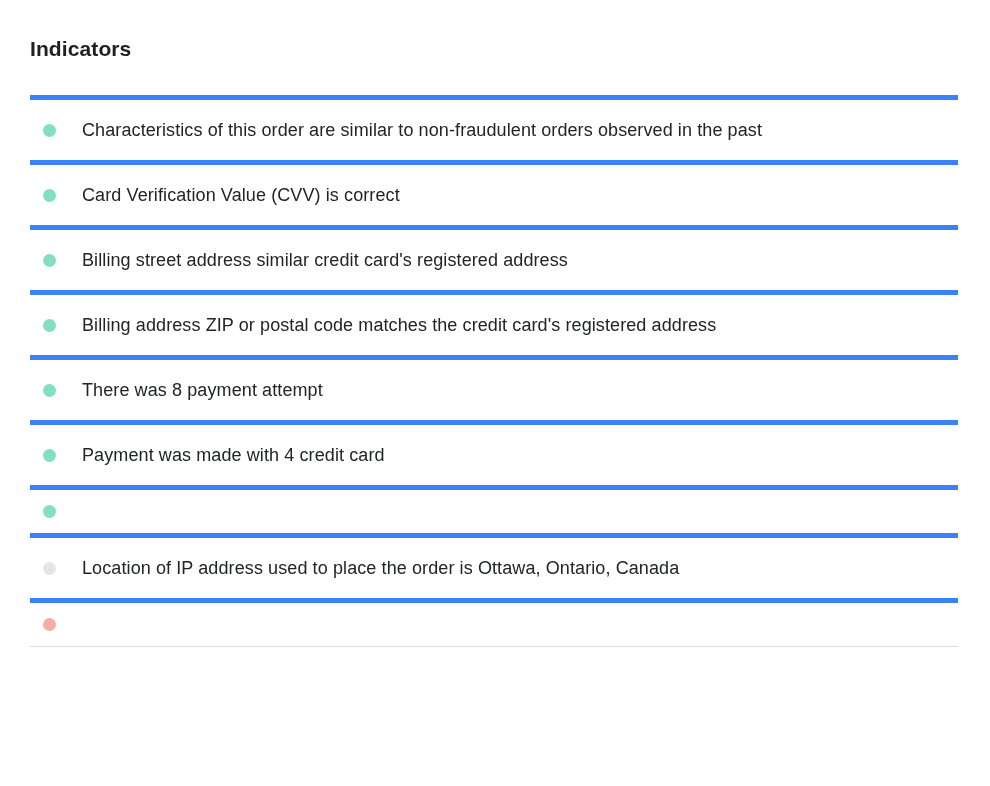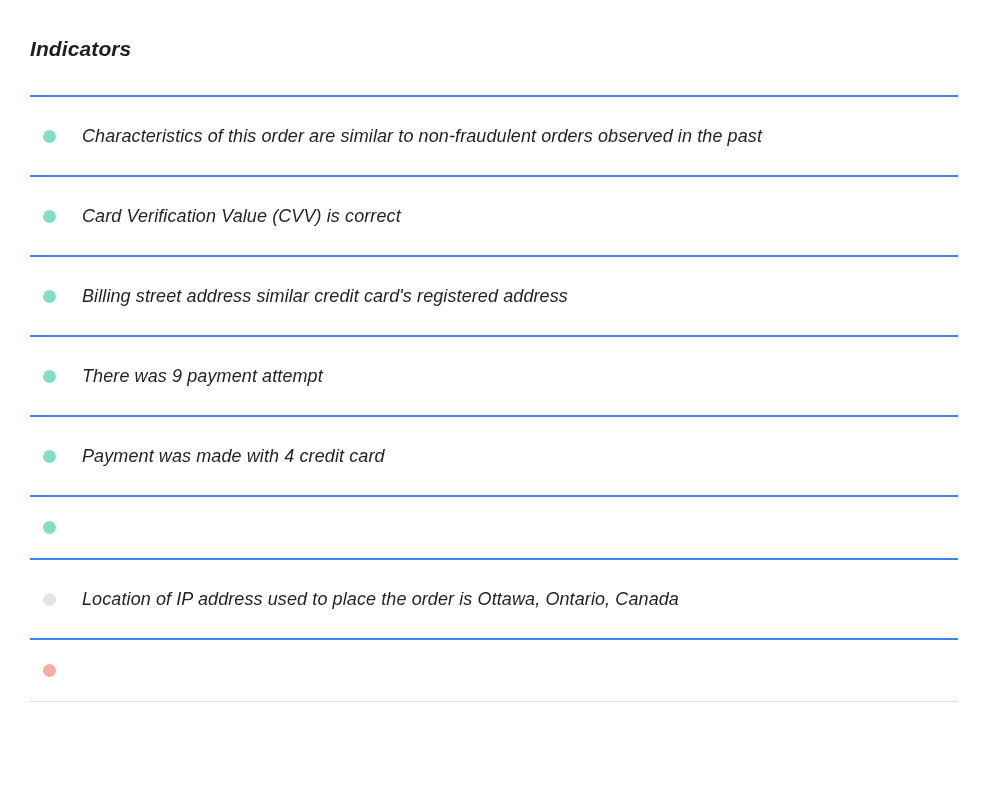--- a/index.html
+++ b/index.html
@@ -1,15 +1,15 @@
 <!DOCTYPE html>
 <html><head>
 <meta charset="utf-8">
 <style>
-  * { margin: 0; padding: 0; box-sizing: border-box; font-style: italic; }
+  * { margin: 0; padding: 0; box-sizing: border-box; }
   html, body {
     width: 990px;
     height: 786px;
     background: #ffffff;
     font-family: "Liberation Sans", "DejaVu Sans", sans-serif;
     overflow: hidden;
   }
   .panel {
     padding: 36px 32px 0 30px;
   }
@@ -21,22 +21,22 @@
     letter-spacing: 0.1px;
     margin-bottom: 33px;
   }
   .indicator-list {
     list-style: none;
     border-bottom: 1px solid #d9dbdd;
   }
   .row {
     display: flex;
     align-items: center;
-    border-top: 2px solid #3b82f6;
-    padding: 24px 0;
+    border-top: 5px solid #3b82f6;
+    padding: 15px 0;
   }
   .dot {
     width: 13px;
     height: 13px;
     border-radius: 50%;
     flex: 0 0 13px;
     margin-left: 13px;
     margin-right: 26px;
   }
   .text {
@@ -60,24 +60,28 @@
   <li class="row">
     <span class="dot" style="background: rgb(130, 223, 193);"></span>
     <span class="text">Card Verification Value (CVV) is correct</span>
   </li>
 
   <li class="row">
     <span class="dot" style="background: rgb(130, 223, 193);"></span>
     <span class="text">Billing street address similar credit card's registered address</span>
   </li>
 
+  <li class="row">
+    <span class="dot" style="background: rgb(130, 223, 193);"></span>
+    <span class="text">Billing address ZIP or postal code matches the credit card's registered address</span>
+  </li>
 
   <li class="row">
     <span class="dot" style="background: rgb(130, 223, 193);"></span>
-    <span class="text">There was 9 payment attempt</span>
+    <span class="text">There was 8 payment attempt</span>
   </li>
 
   <li class="row">
     <span class="dot" style="background: rgb(130, 223, 193);"></span>
     <span class="text">Payment was made with 4 credit card</span>
   </li>
 
   <li class="row">
     <span class="dot" style="background: rgb(130, 223, 193);"></span>
   </li>

